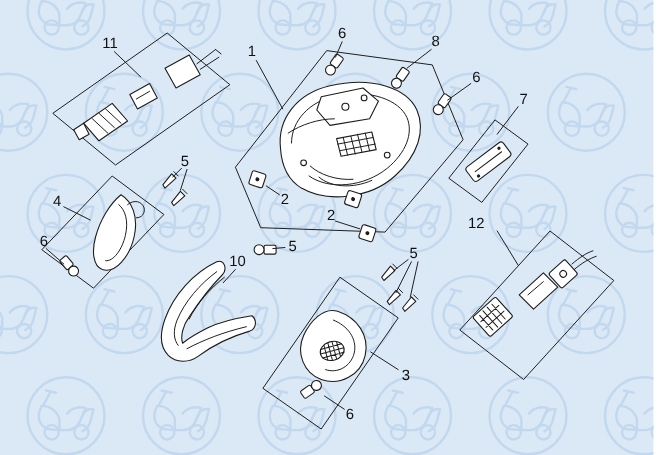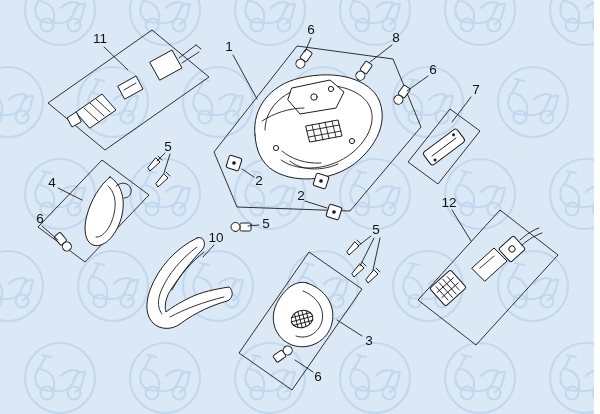--- a/index.html
+++ b/index.html
@@ -224,18 +224,18 @@
       <span class="callout" style="left: 433px; top: 70px;">6</span>
       <span class="callout" style="left: 476px; top: 90px;">7</span>
       <span class="callout" style="left: 52px; top: 183px;">4</span>
       <span class="callout" style="left: 40px; top: 219px;">6</span>
       <span class="callout" style="left: 168px; top: 147px;">5</span>
       <span class="callout" style="left: 259px; top: 181px;">2</span>
       <span class="callout" style="left: 301px; top: 196px;">2</span>
       <span class="callout" style="left: 266px; top: 224px;">5</span>
       <span class="callout" style="left: 216px; top: 238px; text-align: center;">10</span>
       <span class="callout" style="left: 376px; top: 230px;">5</span>
-      <span class="callout" style="left: 449px; top: 203px;">12</span>
+      <span class="callout" style="left: 433px; top: 203px;">12</span>
       <span class="callout" style="left: 369px; top: 341px;">3</span>
       <span class="callout" style="left: 318px; top: 377px;">6</span>
     </div>
 
 </div>
 
 </body></html>

